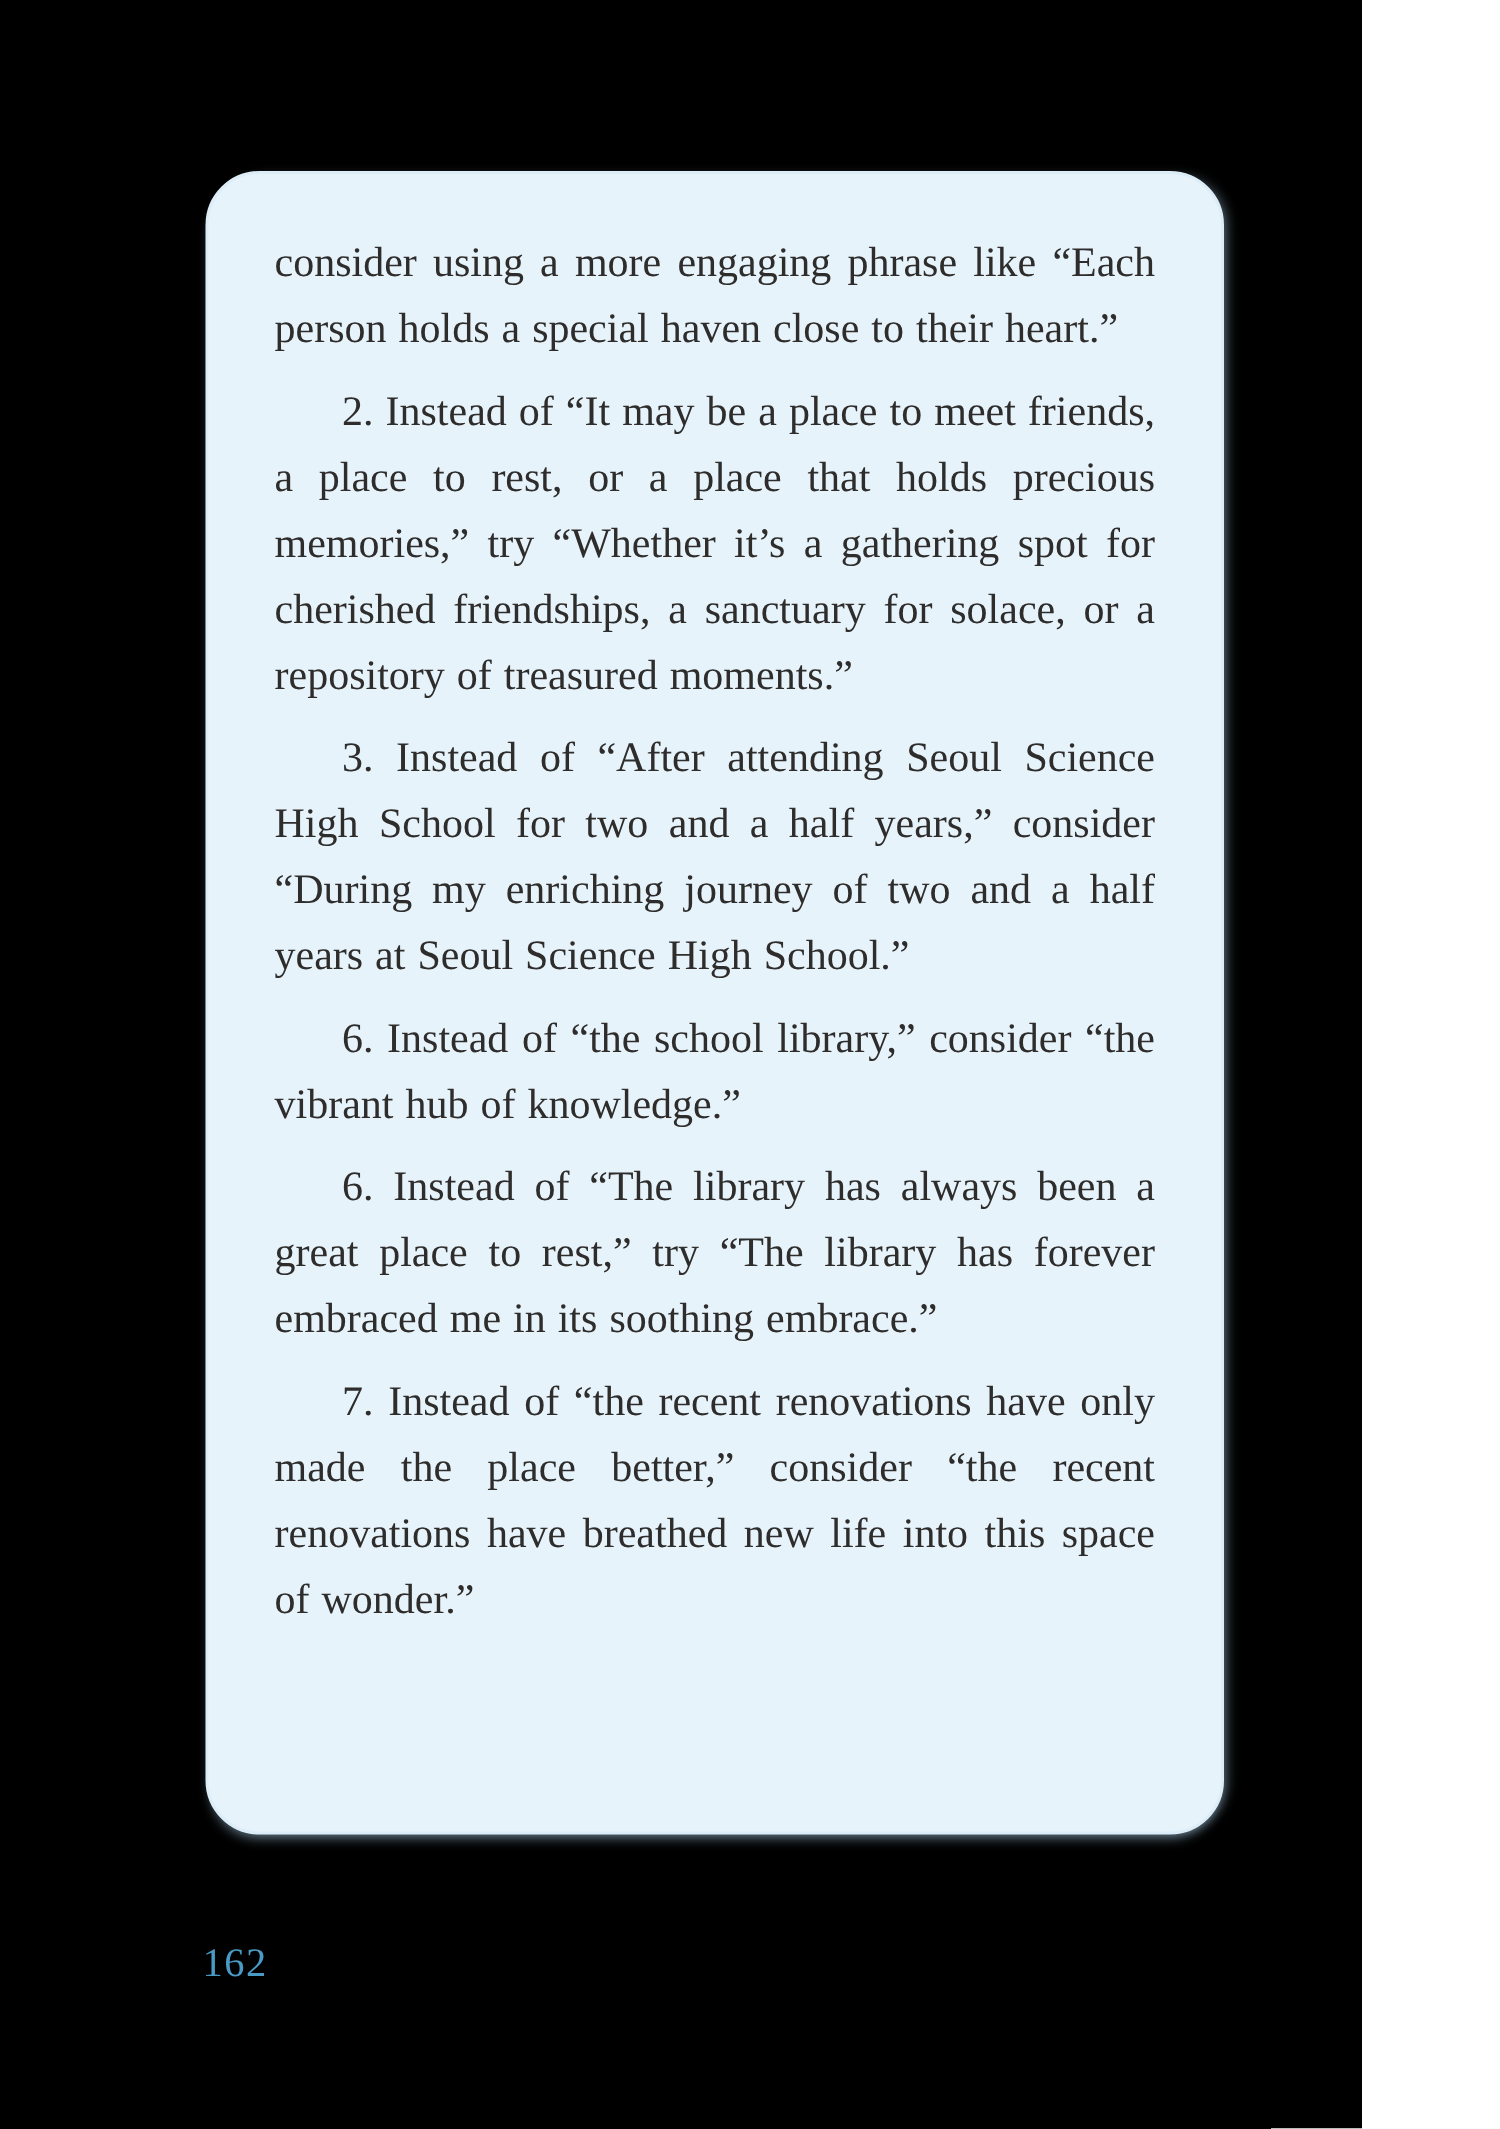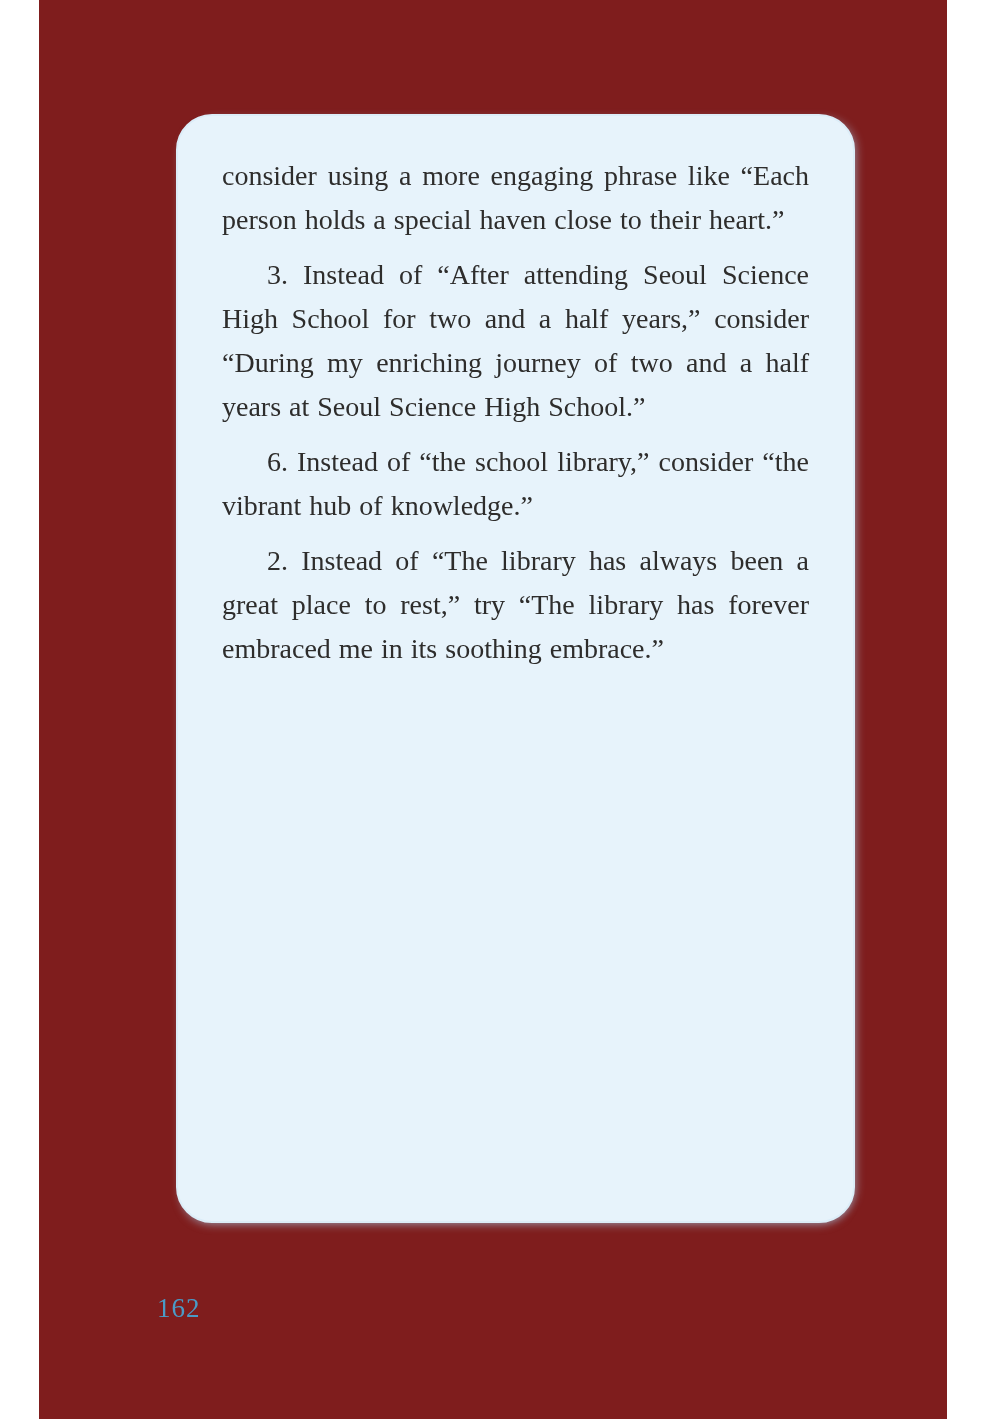--- a/index.html
+++ b/index.html
@@ -8,23 +8,22 @@
     width: 1000px;
     height: 1419px;
     background: #ffffff;
     font-family: "Liberation Serif", "DejaVu Serif", serif;
   }
 
   .page {
     position: relative;
     width: 908px;
     height: 1419px;
-    background: #7f1d1d;
+    background: #000000;
     overflow: hidden;
-    margin-left: 39px;
   }
 
   .card {
     position: absolute;
     left: 137px;
     top: 114px;
     width: 679px;
     height: 1109px;
     background: #e7f3fb;
     border: 2px solid #dcedf8;
@@ -43,35 +42,37 @@
     margin: 0 0 11px 0;
     word-spacing: 1px;
   }
 
   .card p.indent {
     text-indent: 45px;
   }
 
   .page-number {
     position: absolute;
-    left: 118px;
+    left: 135px;
     top: 1292px;
     font-size: 27px;
     line-height: 32px;
     color: #4a9ac6;
     letter-spacing: 1px;
   }
 </style>
 </head>
 <body>
 
 <div class="page">
 
   <div class="card">
     <p>consider using a more engaging phrase like “Each person holds a special haven close to their heart.”</p>
+    <p class="indent">2. Instead of “It may be a place to meet friends, a place to rest, or a place that holds precious memories,” try “Whether it’s a gathering spot for cherished friendships, a sanctuary for solace, or a repository of treasured moments.”</p>
     <p class="indent">3. Instead of “After attending Seoul Science High School for two and a half years,” consider “During my enriching journey of two and a half years at Seoul Science High School.”</p>
     <p class="indent">6. Instead of “the school library,” consider “the vibrant hub of knowledge.”</p>
-    <p class="indent">2. Instead of “The library has always been a great place to rest,” try “The library has forever embraced me in its soothing embrace.”</p>
+    <p class="indent">6. Instead of “The library has always been a great place to rest,” try “The library has forever embraced me in its soothing embrace.”</p>
+    <p class="indent">7. Instead of “the recent renovations have only made the place better,” consider “the recent renovations have breathed new life into this space of wonder.”</p>
   </div>
 
   <div class="page-number">162</div>
 
 </div>
 
 </body></html>

